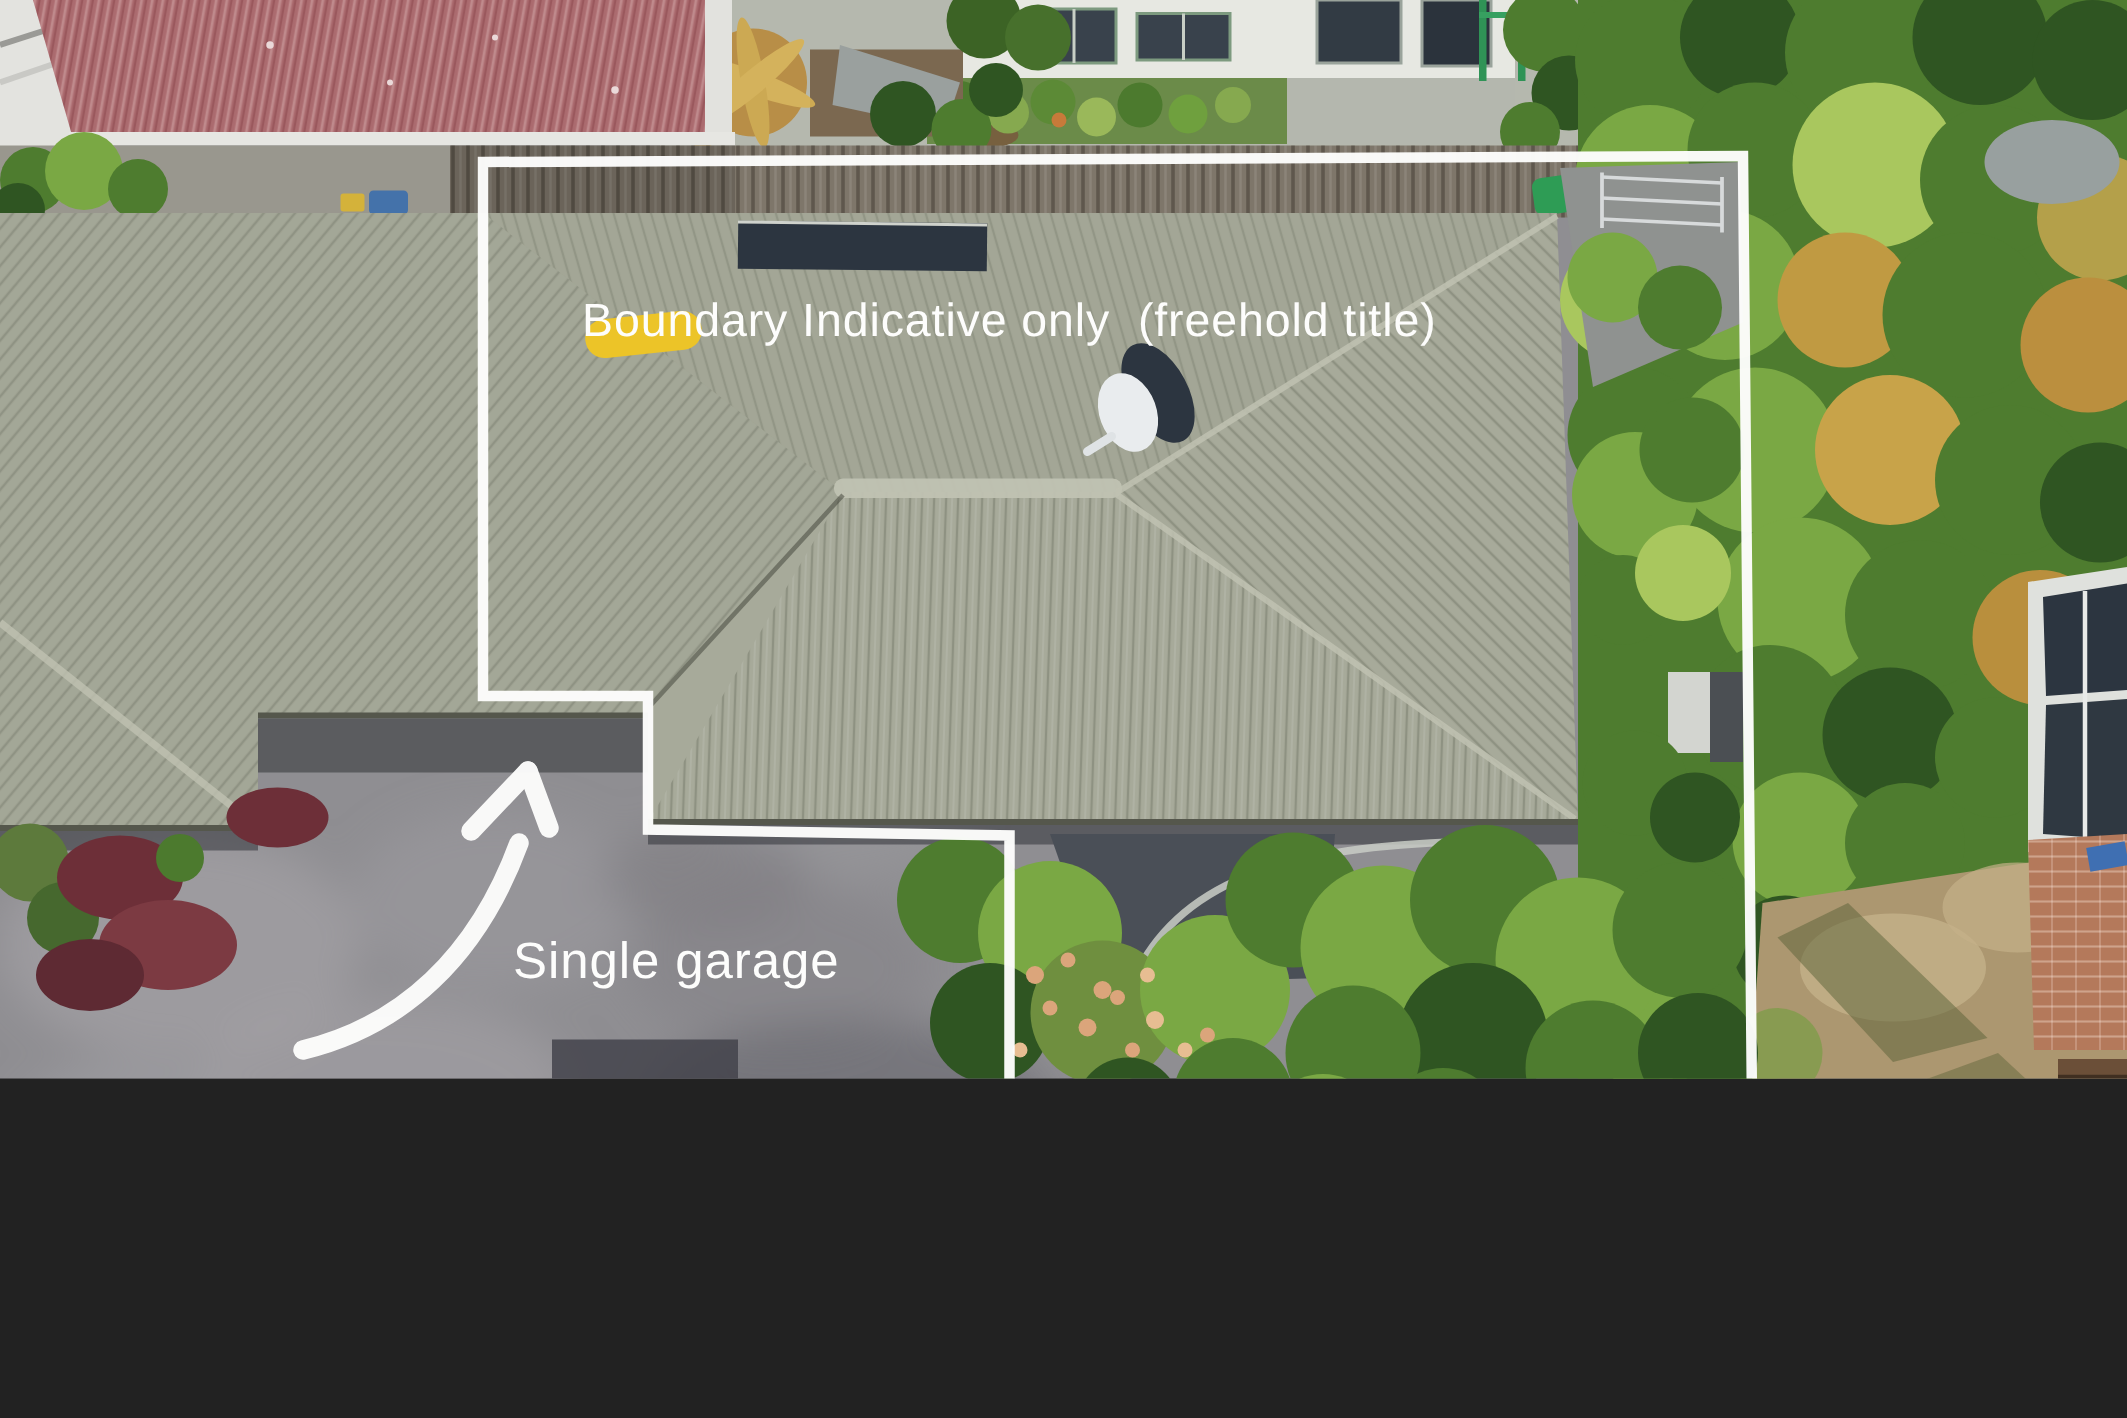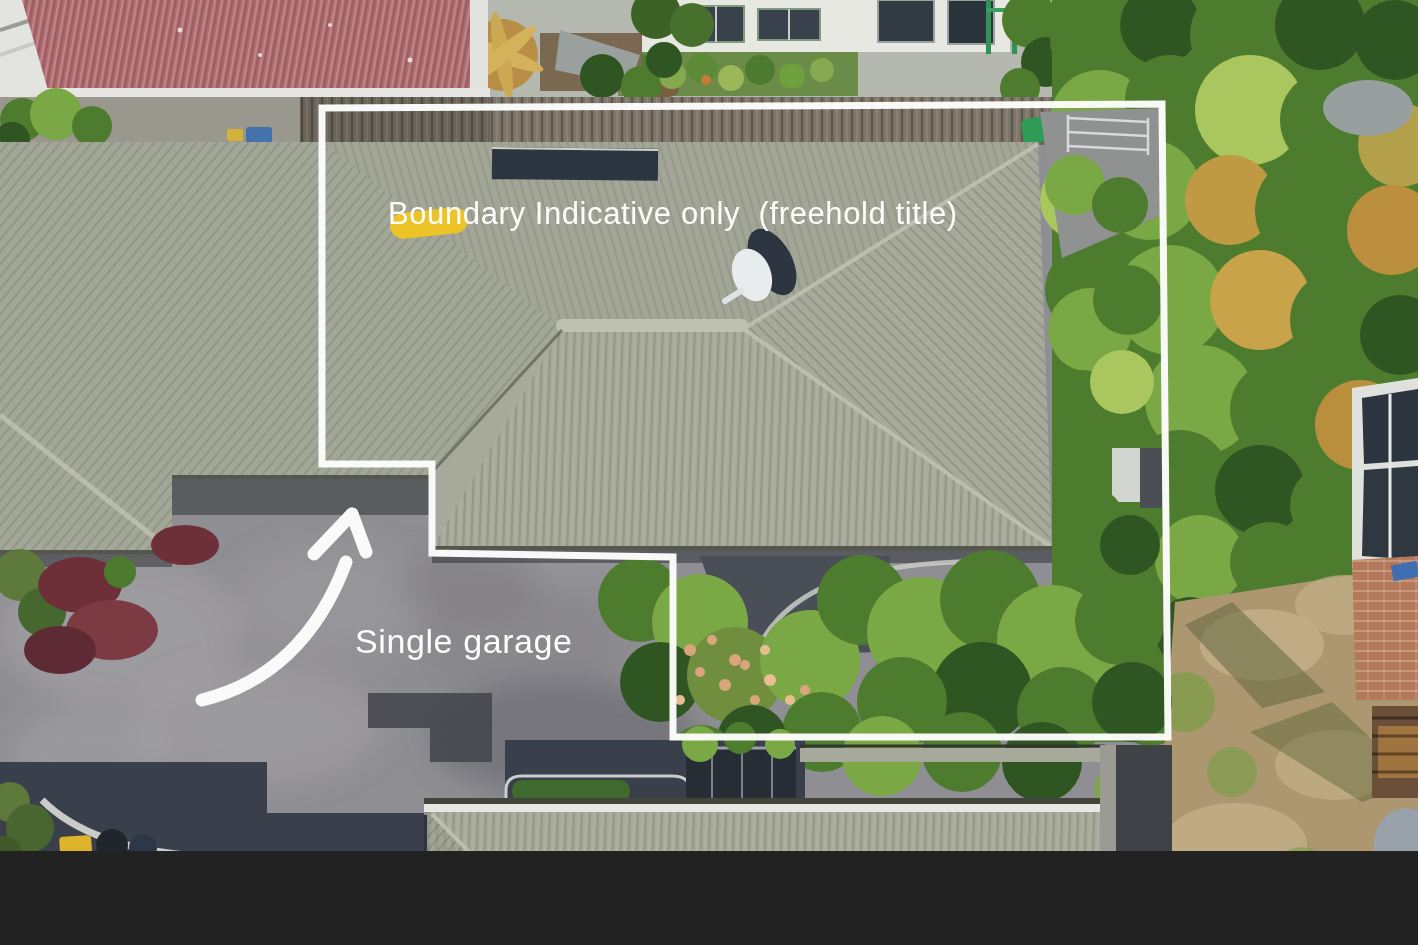--- a/index.html
+++ b/index.html
@@ -1,23 +1,23 @@
 <!DOCTYPE html>
 <html style="--white: #fdfdfc; --sage: #a7aa9a; --sageDark: #979a8a; --sageLight: #c0c2b2; --redRoof: #ab6b6f; --drive: #8f8e92; --driveLight: #a7a6aa; --shadow: #39404b; --navy: #2c3540; --fence: #7e766a; --tree: #4e7c2f; --treeDark: #2f5522; --treeLight: #7aa844; --treeYellow: #a9c75e; --grassDry: #ac9770; --grassLight: #c4b189; --brick: #b4795b; --kerb: #c9ccc6;"><head>
 <meta charset="utf-8">
 <style>
   html,body{margin:0;padding:0;background:#222;}
-  .stage{position:relative;width:1418px;height:851px;overflow:hidden;
+  .stage{position:relative;width:1418px;height:719px;overflow:hidden;
          font-family:"Liberation Sans",sans-serif;}
   .stage svg{position:absolute;left:0;top:0;display:block;}
   .label{position:absolute;color:var(--white,#fff);white-space:pre;
          font-family:"Liberation Sans",sans-serif;font-weight:400;
          letter-spacing:.6px;}
   .label.boundary{left:388px;top:196px;font-size:31px;}
-  .label.garage{left:355px;top:622px;font-size:34px;}
+  .label.garage{left:342px;top:622px;font-size:34px;}
   
   .sage{fill:var(--sage);} .sageD{fill:var(--sageDark);} .sageL{fill:var(--sageLight);}
   .red{fill:var(--redRoof);} .drive{fill:var(--drive);} .driveL{fill:var(--driveLight);}
   .shadow{fill:var(--shadow);} .navy{fill:var(--navy);} .fence{fill:var(--fence);}
   .tree{fill:var(--tree);} .treeD{fill:var(--treeDark);} .treeL{fill:var(--treeLight);}
   .treeY{fill:var(--treeYellow);} .grass{fill:var(--grassDry);} .grassL{fill:var(--grassLight);}
   .brick{fill:var(--brick);} .kerb{stroke:var(--kerb);}
   .wline{stroke:var(--white);stroke-width:7;fill:none;}
 </style>
 </head>

